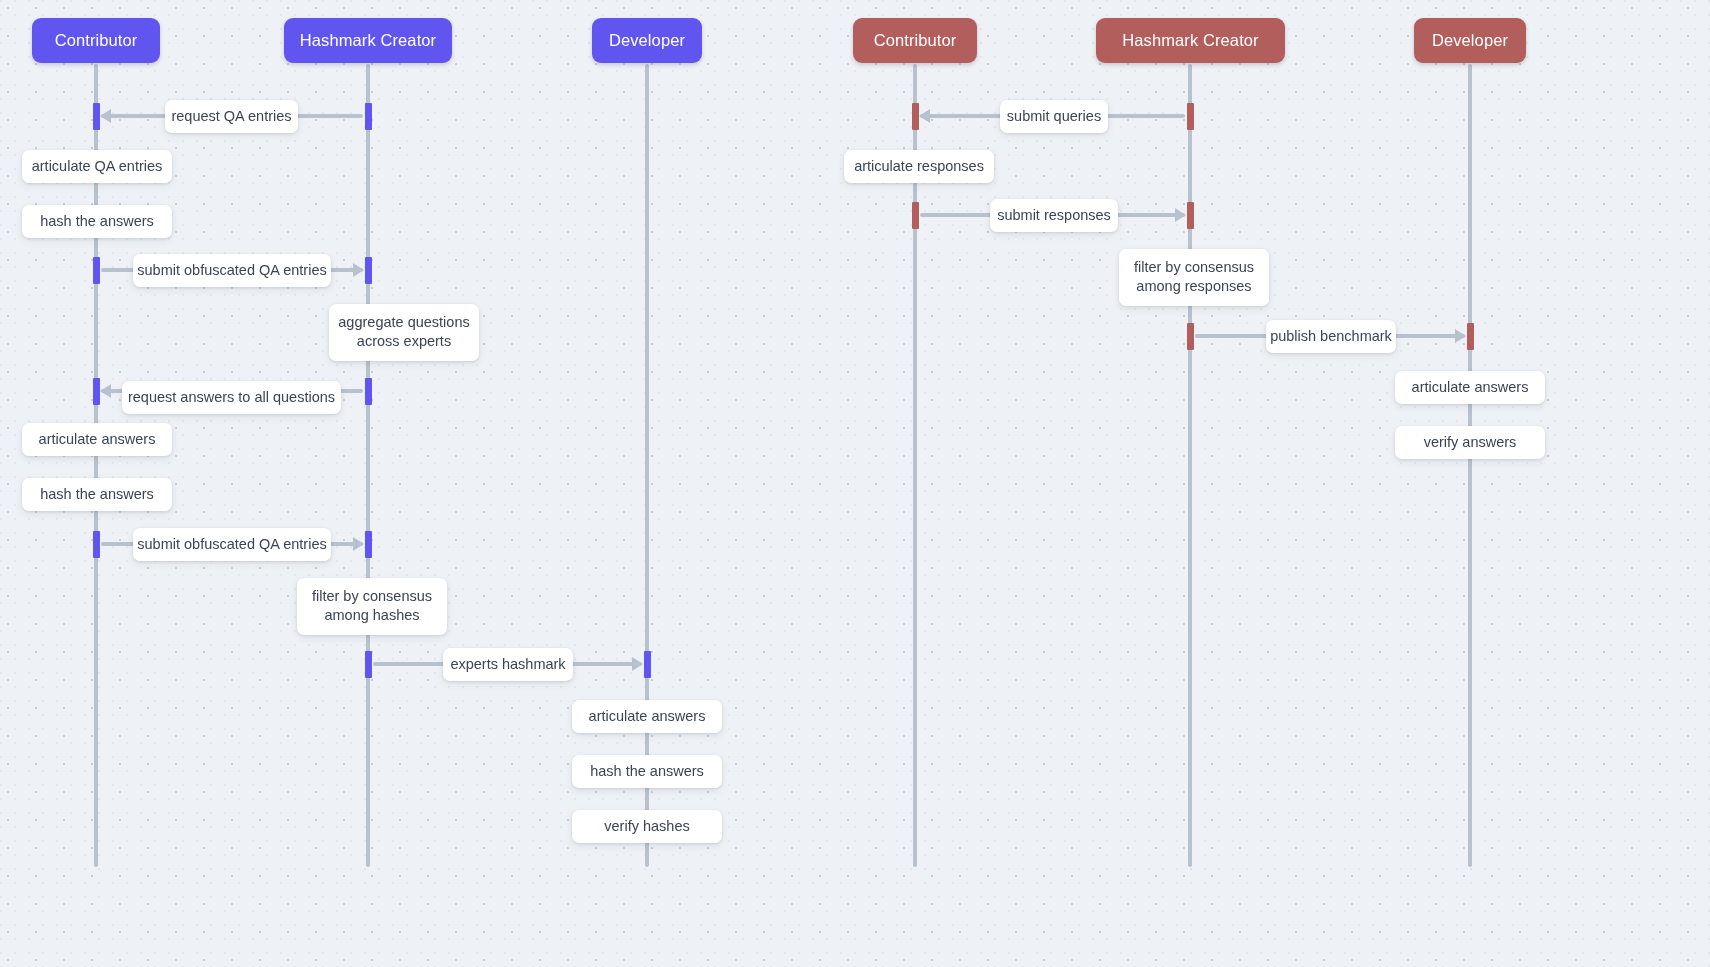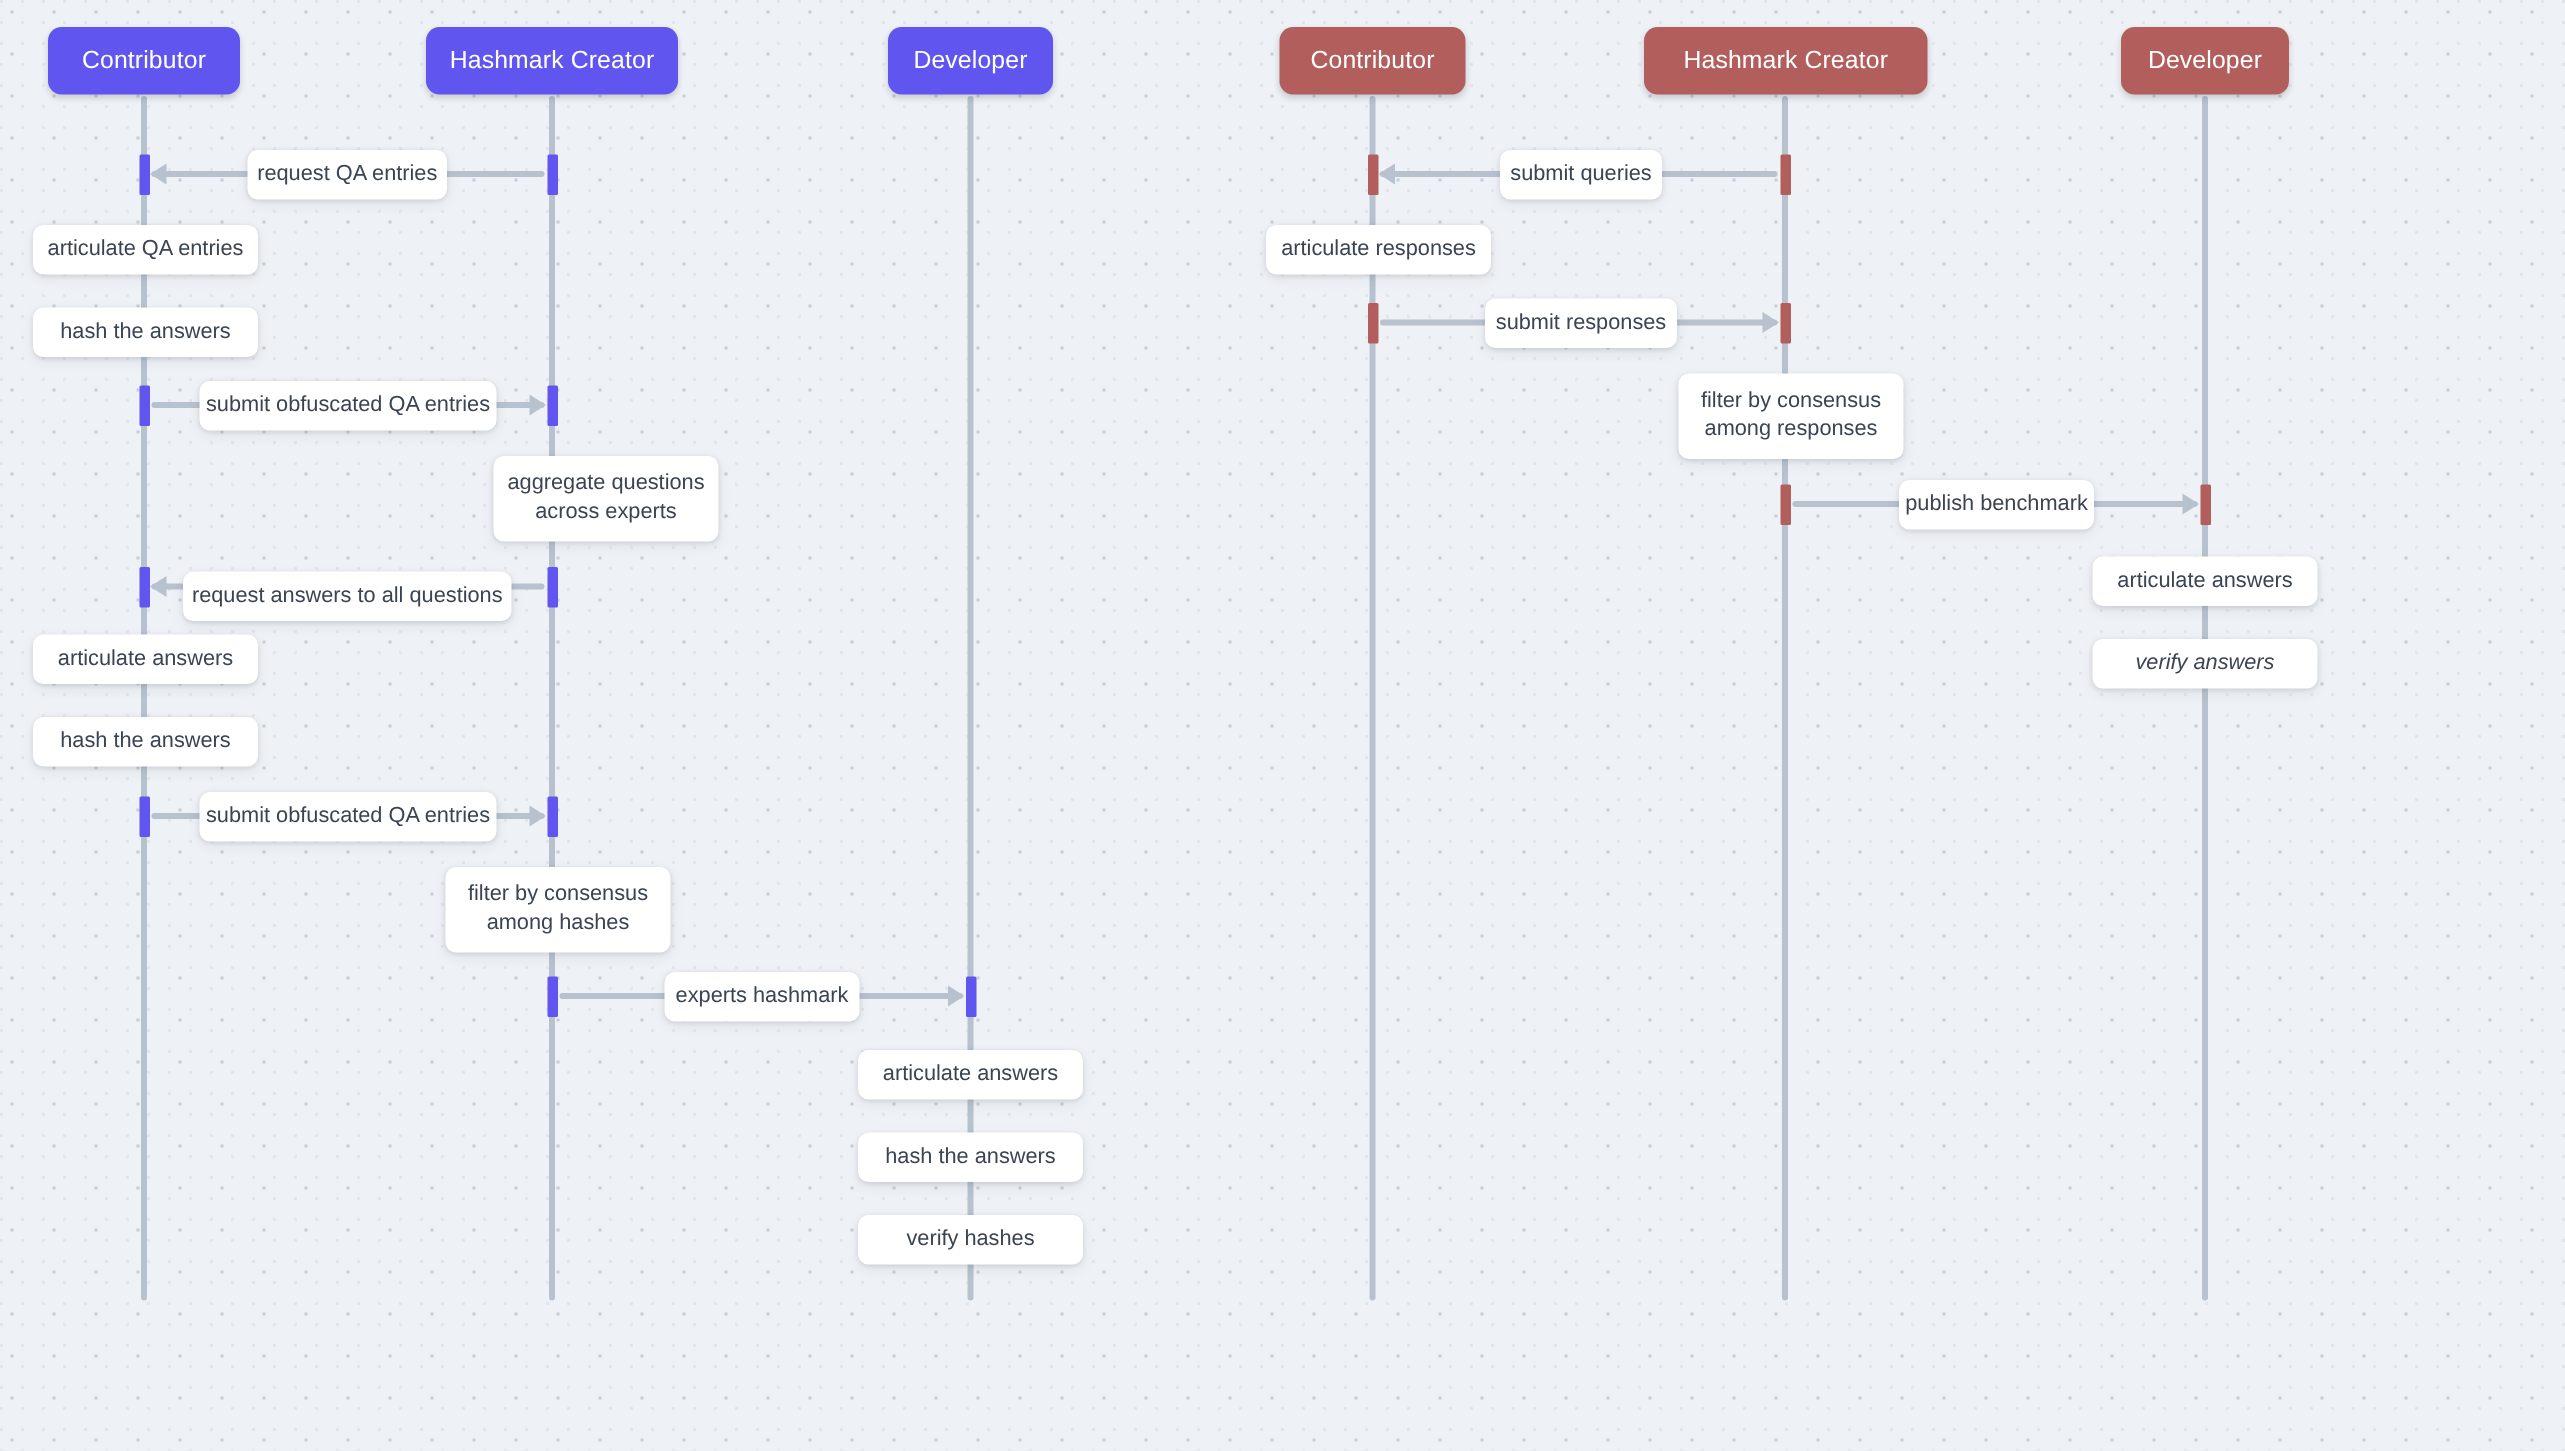--- a/index.html
+++ b/index.html
@@ -157,21 +157,21 @@
       <div class="label-box" style="left: 22px; width: 150px; height: 33px; top: 477.5px;">hash the answers</div>
       <div class="label-box" style="left: 297px; width: 150px; height: 57px; top: 577.5px;">filter by consensus
 among hashes</div>
       <div class="label-box" style="left: 572px; width: 150px; height: 33px; top: 699.5px;">articulate answers</div>
       <div class="label-box" style="left: 572px; width: 150px; height: 33px; top: 754.5px;">hash the answers</div>
       <div class="label-box" style="left: 572px; width: 150px; height: 33px; top: 809.5px;">verify hashes</div>
       <div class="label-box" style="left: 844px; width: 150px; height: 33px; top: 149.5px;">articulate responses</div>
       <div class="label-box" style="left: 1119px; width: 150px; height: 57px; top: 248.5px;">filter by consensus
 among responses</div>
       <div class="label-box" style="left: 1395px; width: 150px; height: 33px; top: 370.5px;">articulate answers</div>
-      <div class="label-box" style="left: 1395px; width: 150px; height: 33px; top: 425.5px; font-style: italic;">verify answers</div>
+      <div class="label-box" style="left: 1395px; width: 150px; height: 33px; top: 425.5px;">verify answers</div>
     </div>
   <div id="layer-participants">
       <div class="participant purple" style="left: 32px; width: 128px; top: 18px;">
         <span>Contributor</span>
       </div>
       <div class="participant purple" style="left: 284px; width: 168px; top: 18px;">
         <span>Hashmark Creator</span>
       </div>
       <div class="participant purple" style="left: 592px; width: 110px; top: 18px;">
         <span>Developer</span>

